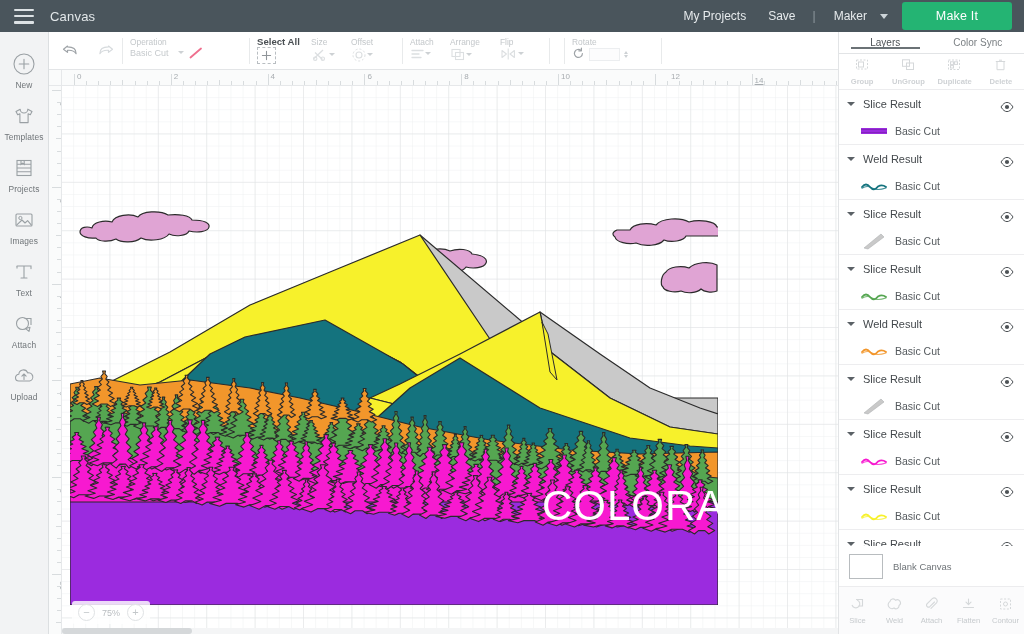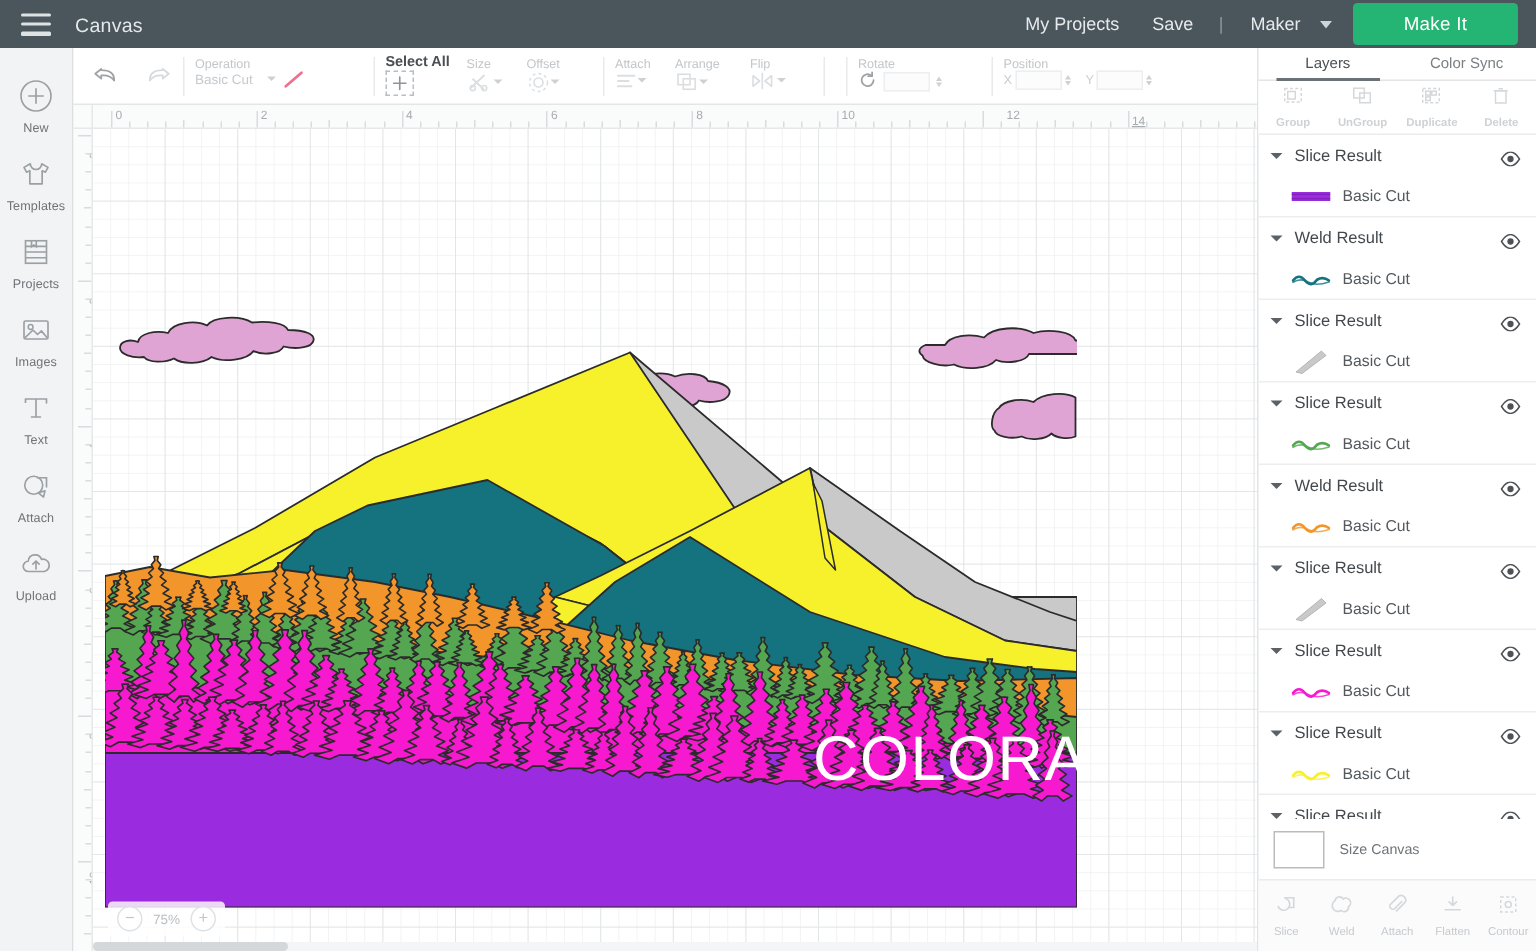--- a/index.html
+++ b/index.html
@@ -135,21 +135,21 @@
   .hscroll {
     position: absolute; left: 62px; bottom: 0; width: 776px; height: 6px; background: #f4f5f6;
   }
   .hscroll i { display:block; height: 6px; width: 130px; background: #d5d8da; border-radius: 3px; }
 
   
   .panel {
     position: absolute; top: 32px; right: 0; width: 186px; height: 602px;
     background: #ffffff; border-left: 1px solid #e2e4e6; display: flex; flex-direction: column;
   }
-  .ptabs { display: flex; height: 22px; border-bottom: 1px solid #e2e4e6; }
+  .ptabs { display: flex; height: 22px; border-bottom: 1px solid #e2e4e6; align-items: center; }
   .ptab {
     flex: 1; display: flex; align-items: center; justify-content: center;
     font-size: 10px; color: #7b8084; cursor: pointer; position: relative;
   }
   .ptab.active { color: #4b5054; }
   .ptab.active::after {
     content:""; position: absolute; bottom: -1px; left: 12px; right: 12px;
     height: 2px; background: #6b7276;
   }
   .pacts {
@@ -386,41 +386,20 @@
         </span>
         <span class="numbox"></span>
         <span class="spin">
             <i class="up"></i>
             <i class="dn"></i>
           </span>
       </div>
     </div>
     <div class="tdiv"></div>
 
-    <div class="tgroup" style="width:130px">
-      <span class="tlabel">Position</span>
-      <div class="tctl" style="gap:10px">
-        <span class="numfield">
-          <span>X</span>
-          <span class="numbox"></span>
-          <span class="spin">
-              <i class="up"></i>
-              <i class="dn"></i>
-            </span>
-        </span>
-        <span class="numfield">
-          <span>Y</span>
-          <span class="numbox"></span>
-          <span class="spin">
-              <i class="up"></i>
-              <i class="dn"></i>
-            </span>
-        </span>
-      </div>
-    </div>
   </div>
 
   <div class="ruler-corner"></div>
   <div class="ruler-h" id="ruler-h">
       <div class="rtick" style="left: 12px; top: 4px; width: 1px; height: 12px;"></div>
       <div class="rnum" style="left: 15px; top: 2px;">0</div>
       <div class="rtick" style="left: 24.1px; top: 11px; width: 1px; height: 5px;"></div>
       <div class="rtick" style="left: 36.2px; top: 11px; width: 1px; height: 5px;"></div>
       <div class="rtick" style="left: 48.3px; top: 11px; width: 1px; height: 5px;"></div>
       <div class="rtick" style="left: 60.4px; top: 10px; width: 1px; height: 6px;"></div>
@@ -952,21 +931,21 @@
                 <path d="M1 5c2-3.2 4-4.6 6-4.6S11 1.8 13 5c-2 3.2-4 4.6-6 4.6S3 8.2 1 5Z" fill="none" stroke="#4d5256" stroke-width="1"></path>
                 <circle cx="7" cy="5" r="2.1" fill="#4d5256"></circle>
               </svg></span>
           </div>
           <div class="layer-row"></div>
         </div>
       </div>
 
     <div class="blankrow">
       <span class="blankbox"></span>
-      <span class="blanklbl">Size Canvas</span>
+      <span class="blanklbl">Blank Canvas</span>
     </div>
 
     <div class="pbottom">
       <div class="pbtn">
         <span>
           <svg width="15" height="14" viewBox="0 0 15 14">
               <path d="M2 8a4 4 0 1 0 5-5" fill="none" stroke="#d5d8da" stroke-width="1.1"></path>
               <path d="M6 2.5h6.5V9H8.5" fill="none" stroke="#d5d8da" stroke-width="1.1"></path>
             </svg>
         </span>

